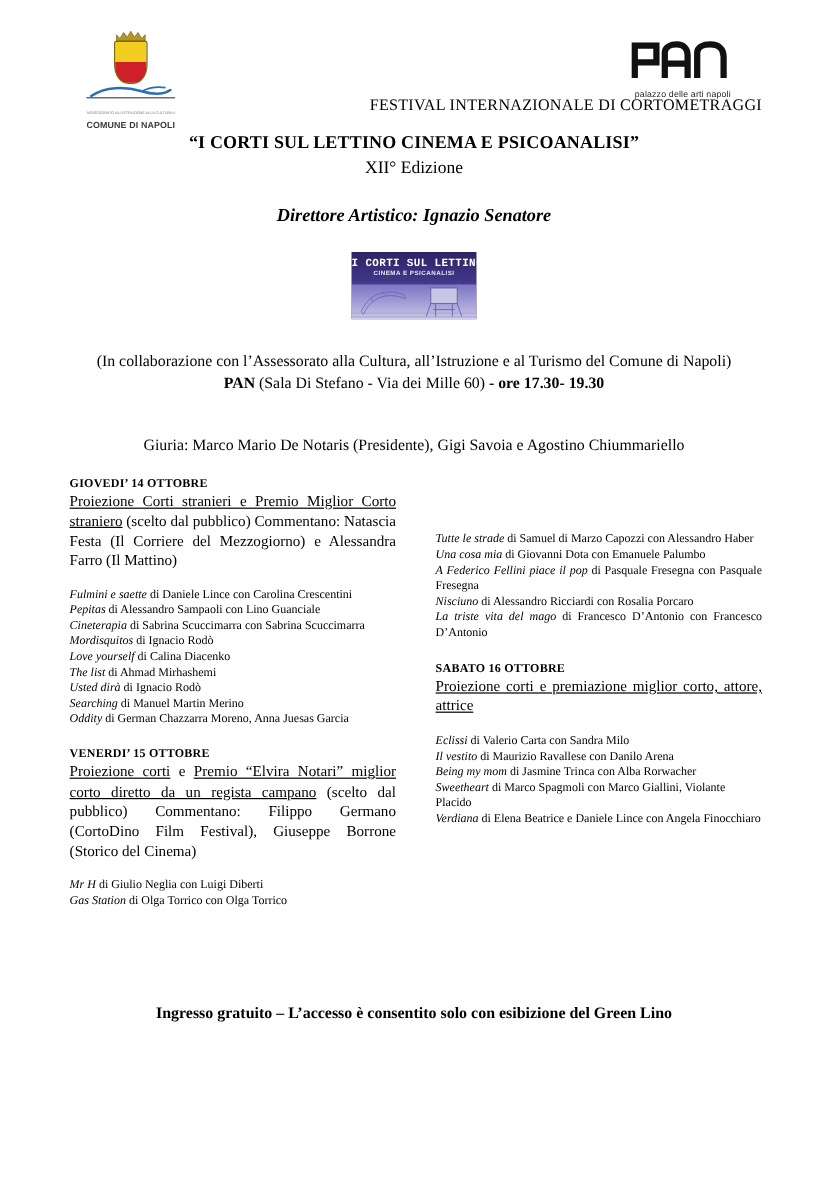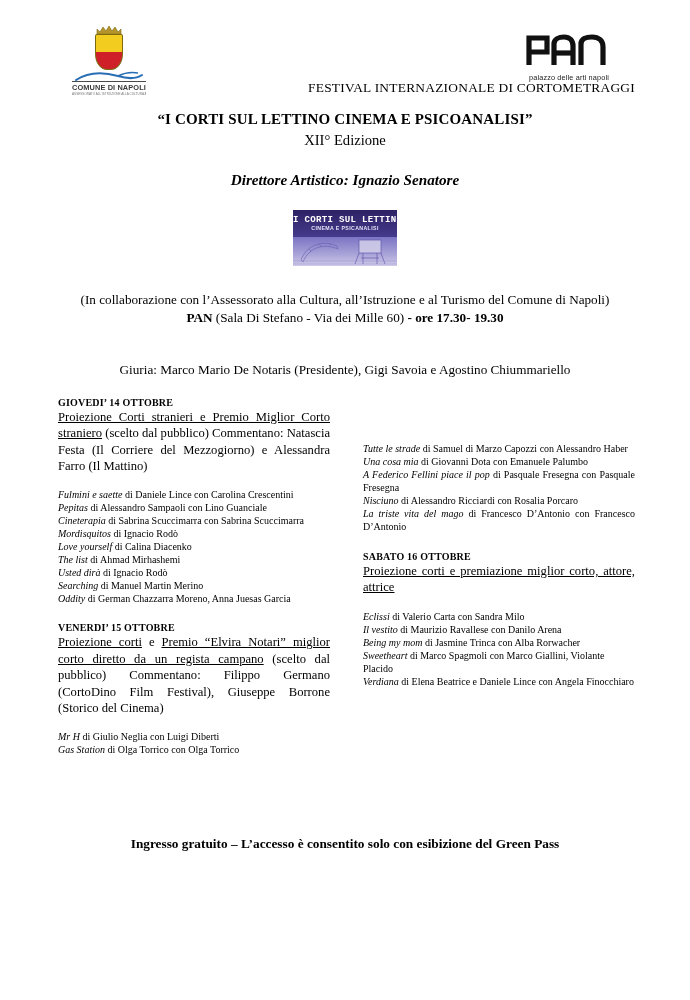--- a/index.html
+++ b/index.html
@@ -74,21 +74,21 @@
     left: 0;
     top: 56px;
     width: 74px;
     text-align: center;
     font-family: "Liberation Sans", sans-serif;
     font-weight: bold;
     font-size: 7.4px;
     letter-spacing: 0.1px;
     color: #3a3a3a;
     border-top: 1px solid #4a4a4a;
-    padding-top: 1px;
+    padding-top: 18px;
     white-space: nowrap;
   }
   .comune-sub {
     position: absolute;
     left: 0;
     top: 67px;
     width: 74px;
     text-align: center;
     font-family: "Liberation Sans", sans-serif;
     font-size: 3.1px;
@@ -387,15 +387,15 @@
           <div class="film"><i>Il vestito</i><span> di Maurizio Ravallese con Danilo Arena</span></div>
           <div class="film"><i>Being my mom</i><span> di Jasmine Trinca con Alba Rorwacher</span></div>
           <div class="film"><i>Sweetheart</i><span> di Marco Spagmoli con Marco Giallini, Violante Placido</span></div>
           <div class="film"><i>Verdiana</i><span> di Elena Beatrice e Daniele Lince con Angela Finocchiaro</span></div>
         </div>
       </div>
 
     </div>
   </div>
 
-  <div class="footer">Ingresso gratuito – L’accesso è consentito solo con esibizione del Green Pass</div>
+  <div class="footer">Ingresso gratuito – L’accesso è consentito solo con esibizione del Green Lino</div>
 
 </div>
 
 </body></html>

